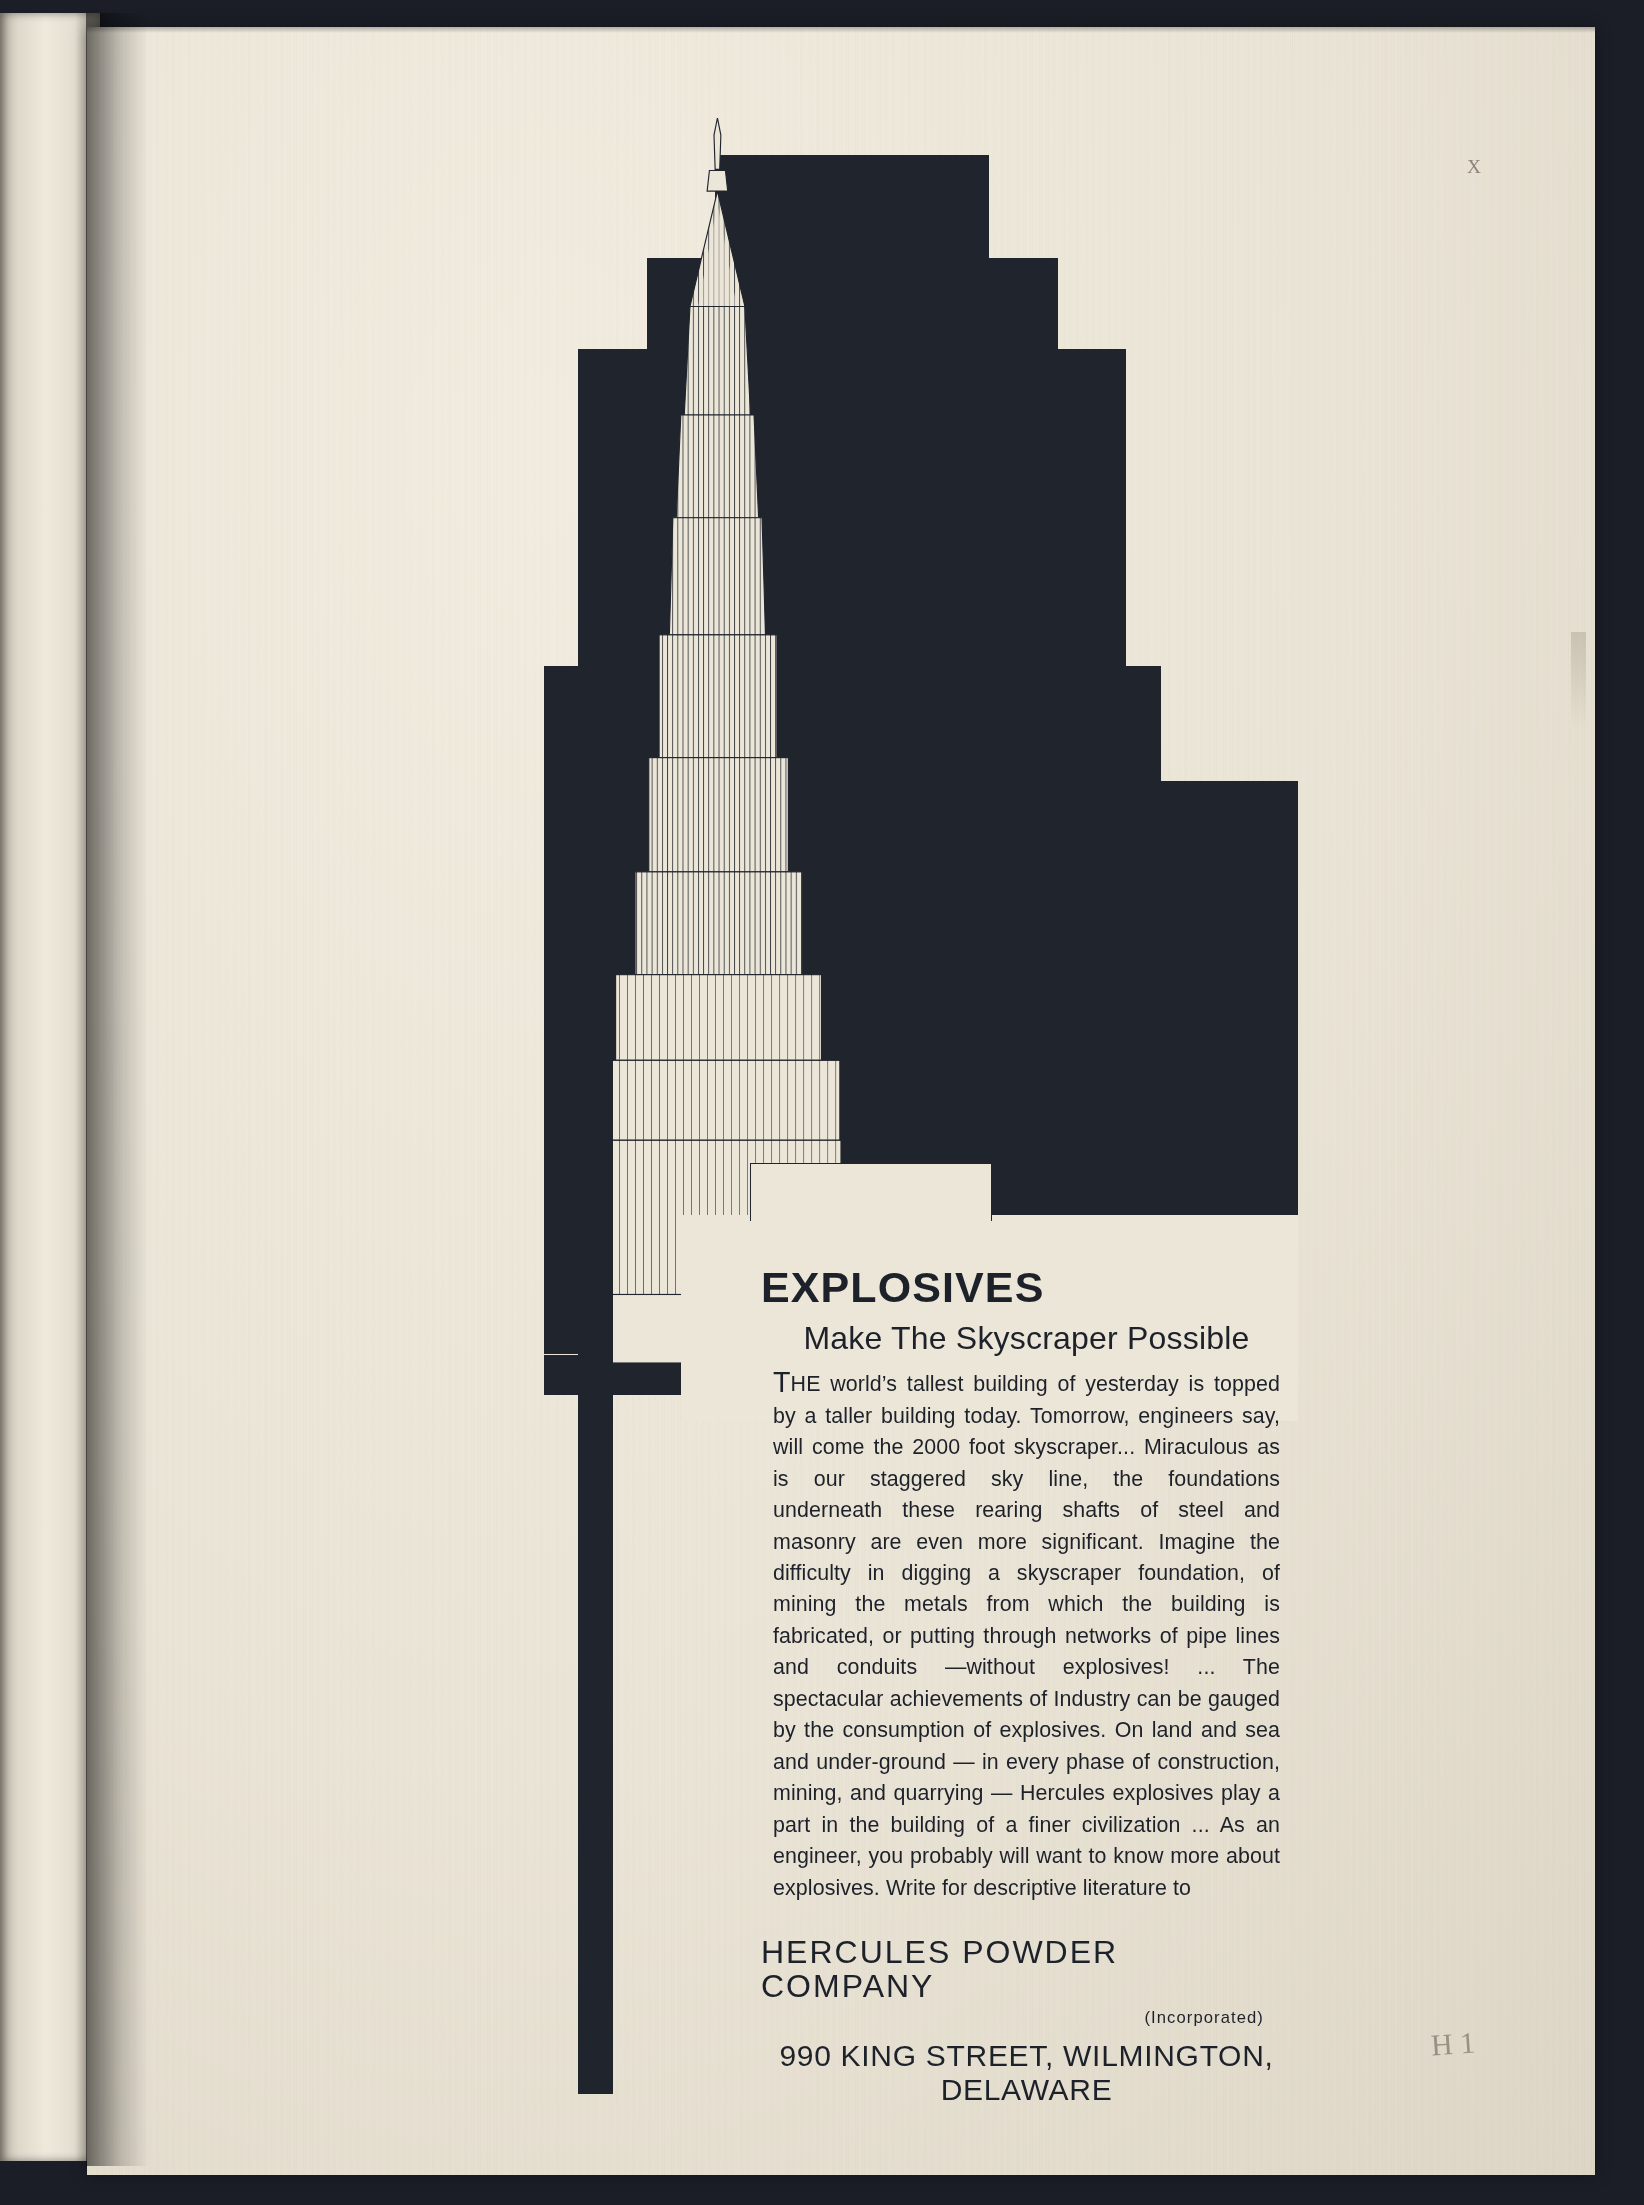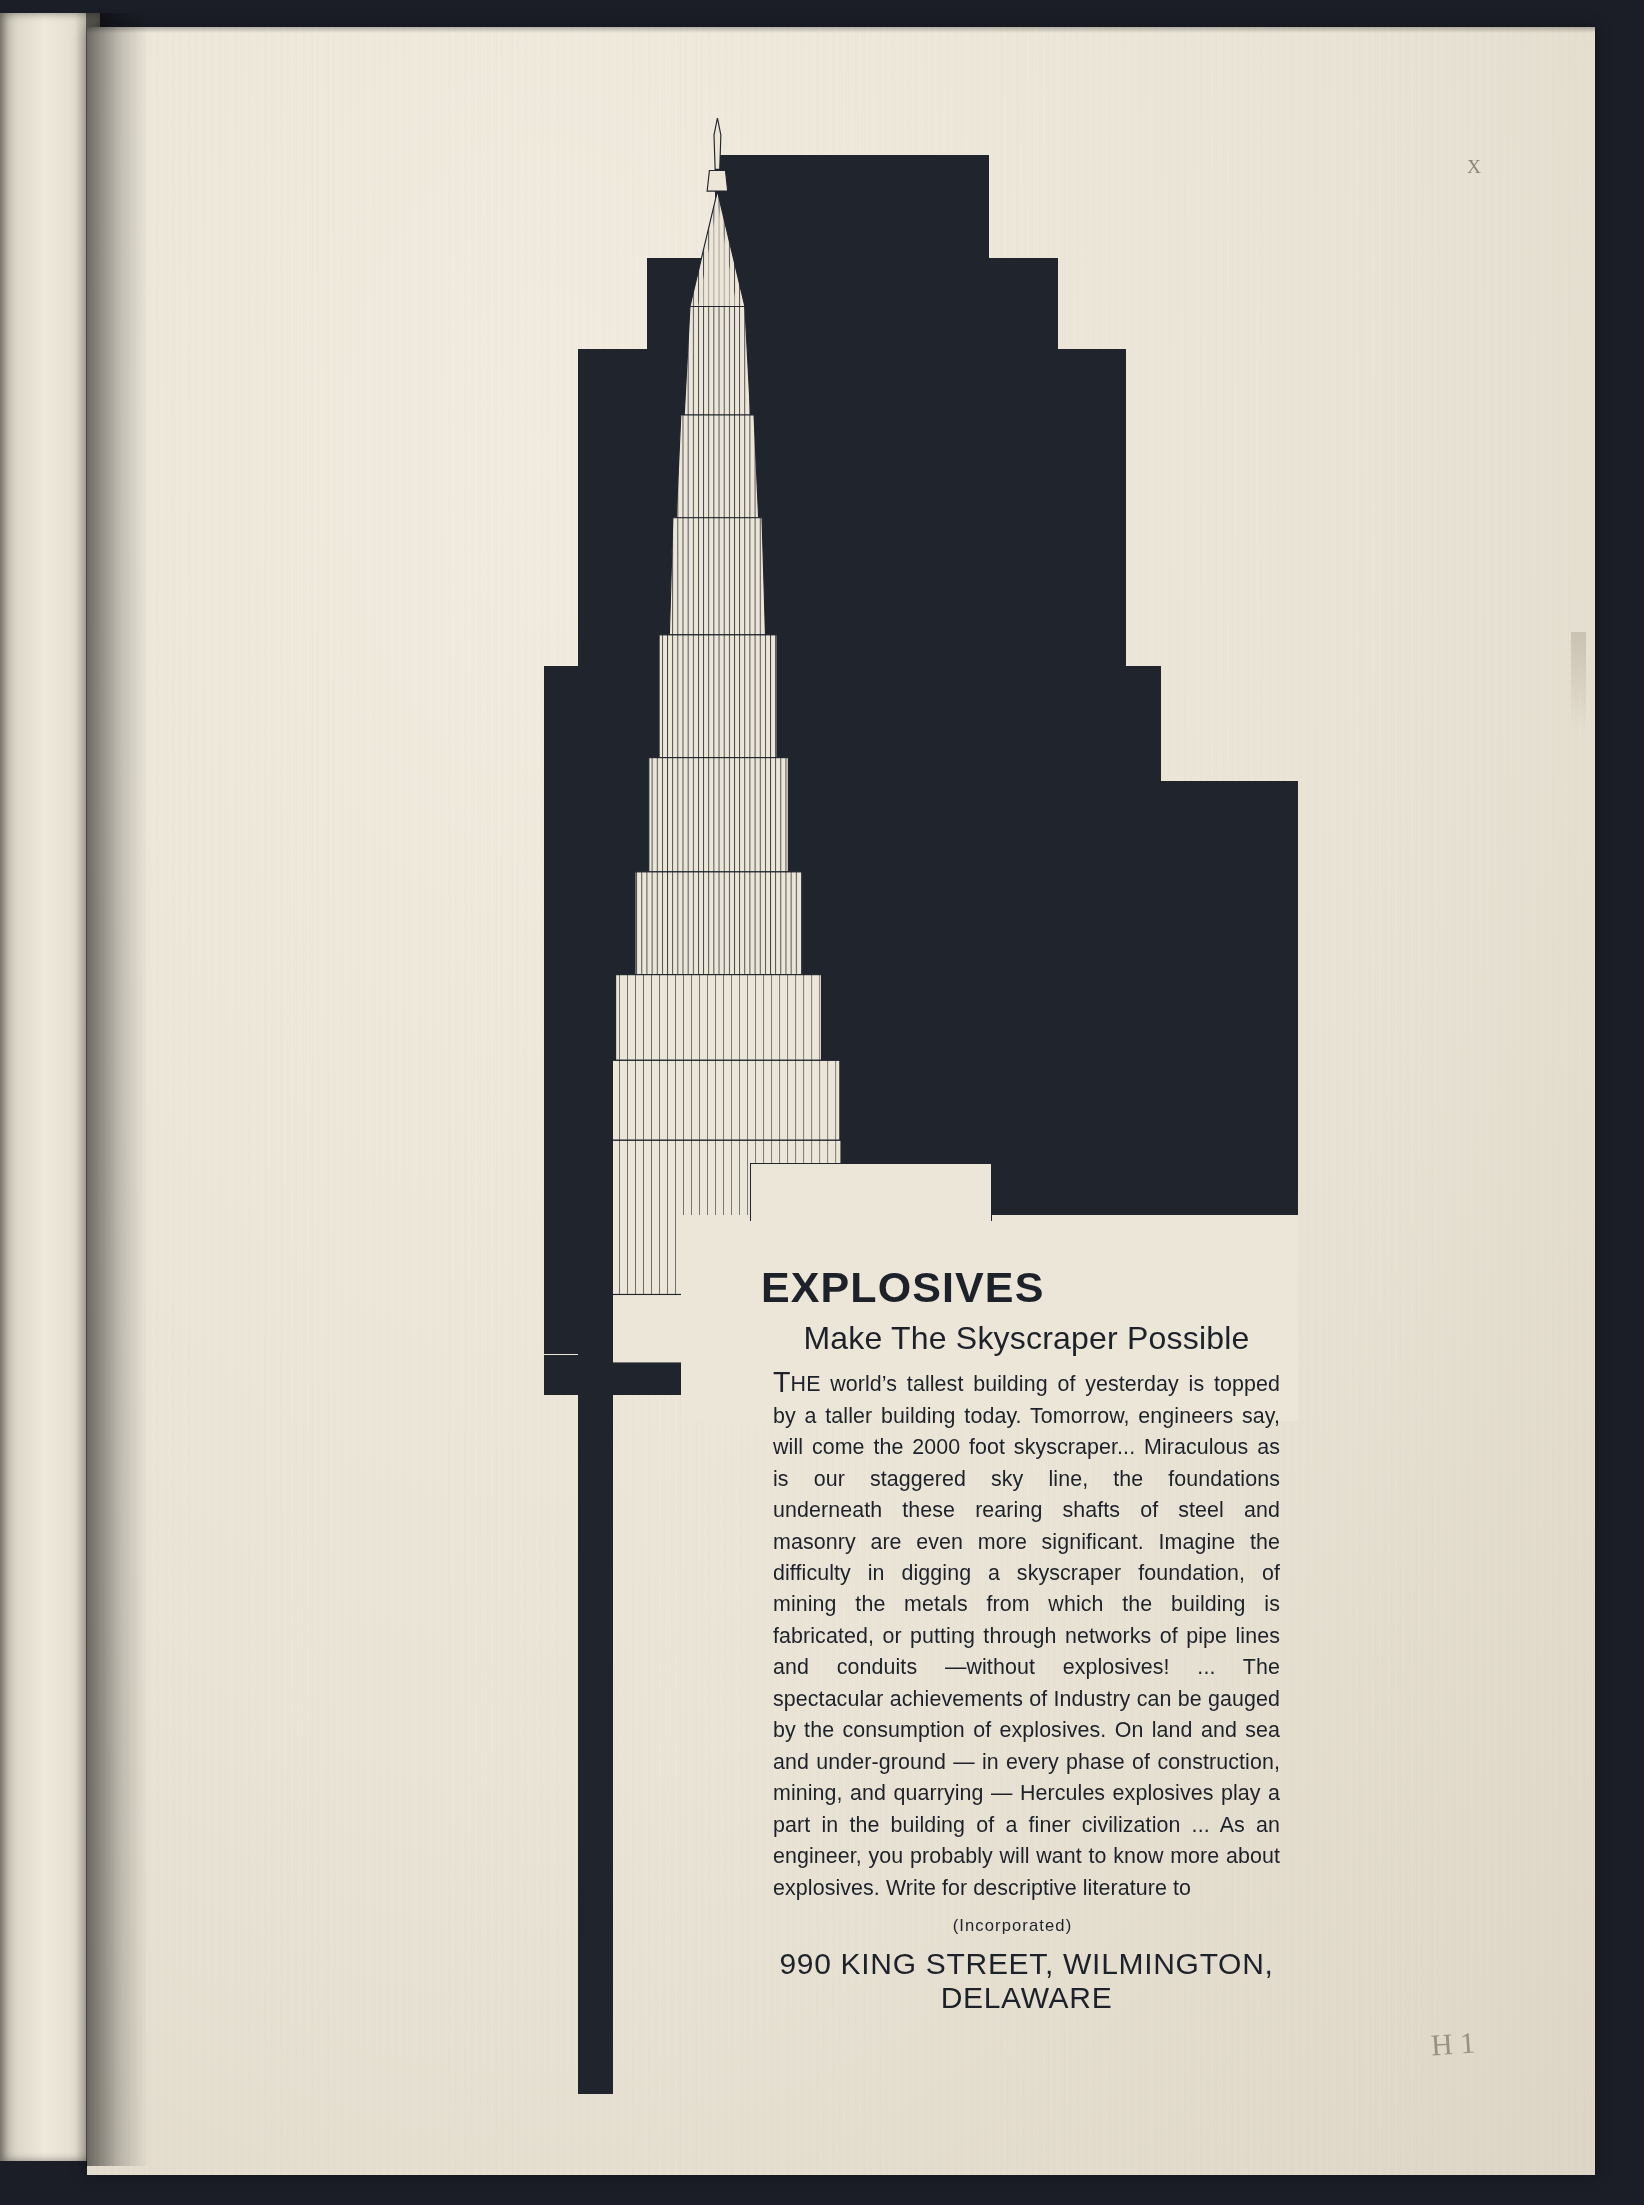--- a/index.html
+++ b/index.html
@@ -157,21 +157,21 @@
   #company {
     margin-top: 32px;
     font-size: 32px;
     letter-spacing: 2px;
     line-height: 1.05;
   }
   #incorporated {
     margin-top: 4.6px;
     font-size: 16.6px;
     letter-spacing: 1.1px;
-    text-align: center;
+    text-align: right;
     width: 503px;
   }
   #address {
     margin-top: 11.4px;
     font-size: 30px;
     letter-spacing: 0.7px;
     text-align: center;
     width: 531px;
   }
 
@@ -252,20 +252,21 @@
 
       <div style="position:absolute; left:274px; top:1114px; width:617px; height:206px; background:#ece6d8;"></div>
       <div style="position:absolute; left:343px; top:1062px; width:240px; height:57px; background:#ece6d8; border:1.1px solid #20242c; border-bottom:none;"></div>
 
       <div id="left-bar"></div>
 
       <div id="textblock">
         <h1 id="headline1">EXPLOSIVES</h1>
         <h2 id="headline2">Make The Skyscraper Possible</h2>
         <p id="body"><span class="dropcap">T</span><span>HE world’s tallest building of yesterday is topped by a taller building today. Tomorrow, engineers say, will come the 2000 foot skyscraper... Miraculous as is our staggered sky line, the foundations underneath these rearing shafts of steel and masonry are even more significant. Imagine the difficulty in digging a skyscraper foundation, of mining the metals from which the building is fabricated, or putting through networks of pipe lines and conduits —without explosives! ... The spectacular achievements of Industry can be gauged by the consumption of explosives. On land and sea and under-ground — in every phase of construction, mining, and quarrying — Hercules explosives play a part in the building of a finer civilization ... As an engineer, you probably will want to know more about explosives. Write for descriptive literature to</span></p>
+        <div id="company">HERCULES POWDER COMPANY</div>
         <div id="incorporated">(Incorporated)</div>
         <div id="address">990 KING STREET, WILMINGTON, DELAWARE</div>
       </div>
 
     </div>
   </div>
 
   <div id="gutter-shadow"></div>
 </div>
 

